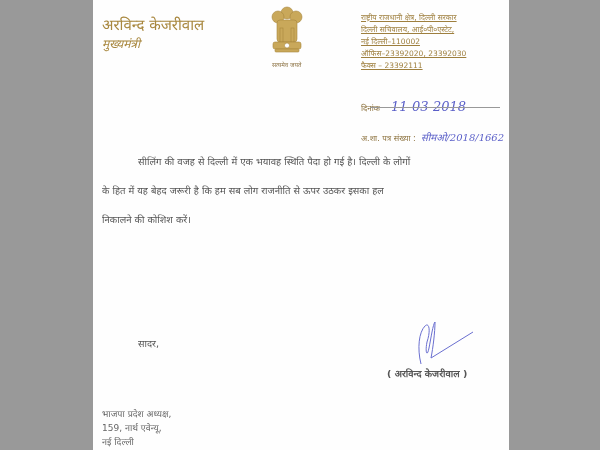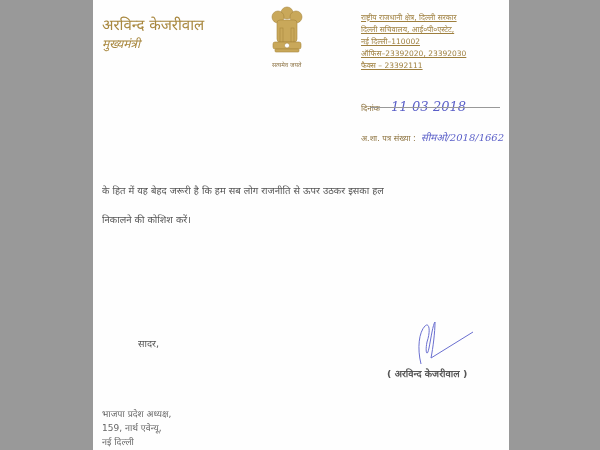--- a/index.html
+++ b/index.html
@@ -68,20 +68,21 @@
     <span class="ref">अ.शा. पत्र संख्या :</span>
     <span class="hand" style="font-size:10px">सीमओ/2018/1662</span>
   </div>
   <div class="abs" style="left:268px; top:96px;">
     <span class="ref">दिनांक</span>
     <span class="hand" style="font-size:13px; margin-left:6px">11-03-2018</span>
   </div>
   <div class="refline"></div>
 
 
+  <div class="abs body-text" style="left:45px; top:155px">सीलिंग की वजह से दिल्ली में एक भयावह स्थिति पैदा हो गई है। दिल्ली के लोगों</div>
   <div class="abs body-text" style="left:9px; top:213px">निकालने की कोशिश करें।</div>
   <div class="abs body-text" style="left:9px; top:184px">के हित में यह बेहद जरूरी है कि हम सब लोग राजनीति से ऊपर उठकर इसका हल</div>
 
 
   <div class="abs body-text" style="left:45px; top:337px">सादर,</div>
 
   <div class="abs" style="left:320px; top:318px; width:70px; height:50px">
     <svg width="70" height="50" viewBox="0 0 70 50">
       <path d="M8 46 C4 30, 6 14, 12 8 C16 4, 18 12, 14 24 C12 34, 14 40, 16 30 C18 20, 20 6, 22 4 C22 14, 20 30, 18 40 L60 14" fill="none" stroke="#6a6fd0" stroke-width="1"></path>
     </svg>

